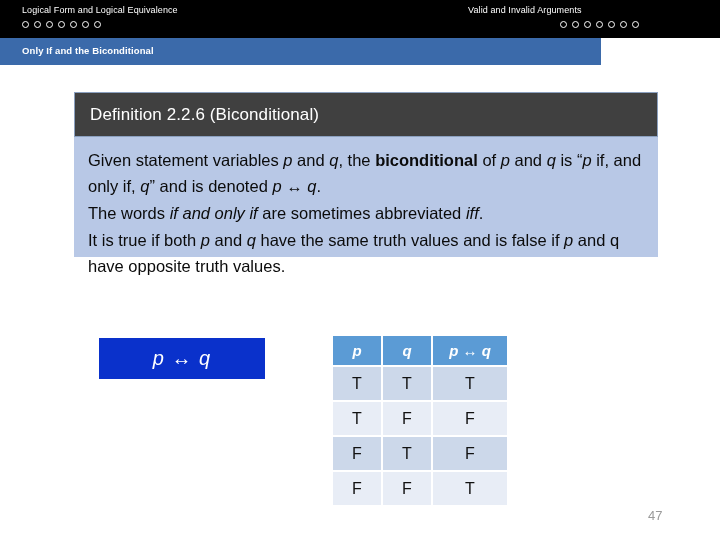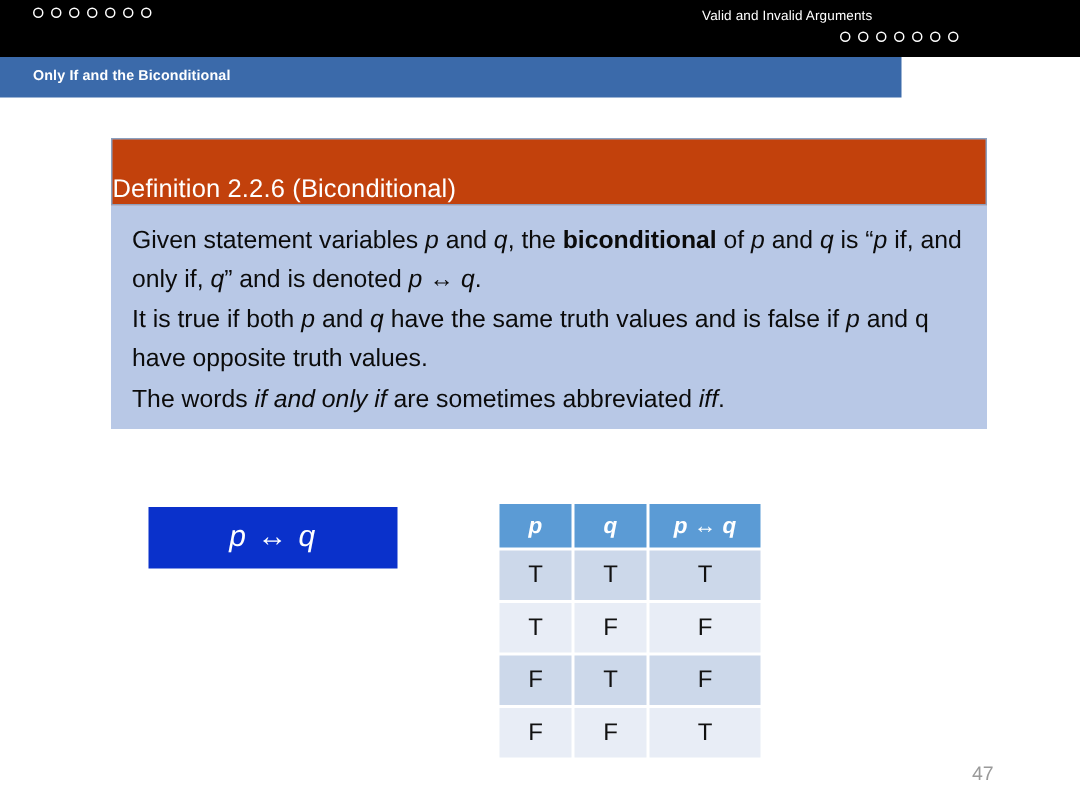--- a/index.html
+++ b/index.html
@@ -79,37 +79,38 @@
   }
 
   
   #definition-box {
     position: absolute;
     left: 74px;
     top: 92px;
     width: 584px;
   }
   #definition-header {
-    background: #c2410c;
+    background: #404040;
     border: 1px solid #8ba0bf;
     box-sizing: border-box;
     height: 45px;
     display: flex;
-    align-items: flex-end;
+    align-items: center;
+    padding-left: 15px;
   }
   #definition-header-title {
     color: #ffffff;
     font-size: 17px;
     letter-spacing: 0.1px;
   }
   #definition-body {
     background: #b8c8e6;
     padding: 10px 14px 10px 14px;
     box-sizing: border-box;
-    height: 149px;
+    height: 120px;
   }
   .def-para {
     color: #0b0b0b;
     font-size: 16.5px;
     line-height: 26px;
     margin: 0 0 1px 0;
   }
   .def-para i { font-style: italic; }
   .def-para b { font-weight: bold; }
 
@@ -172,20 +173,21 @@
     color: #9a9a9a;
     font-size: 13px;
   }
 </style>
 </head>
 <body>
 
 <div id="topnav">
 
   <div class="nav-group" id="nav-group-0">
+    <div class="nav-title">Logical Form and Logical Equivalence</div>
     <div class="nav-dots">
       <span class="dot"></span>
       <span class="dot"></span>
       <span class="dot"></span>
       <span class="dot"></span>
       <span class="dot"></span>
       <span class="dot"></span>
       <span class="dot"></span>
     </div>
   </div>
@@ -214,24 +216,24 @@
 
   <div id="definition-header">
     <div id="definition-header-title">Definition 2.2.6 (Biconditional)</div>
   </div>
 
   <div id="definition-body">
     <p class="def-para">
       Given statement variables <i>p</i> and <i>q</i>, the <b>biconditional</b> of <i>p</i> and <i>q</i> is “<i>p</i> if, and only if, <i>q</i>” and is denoted <i>p</i> ↔ <i>q</i>.
     </p>
     <p class="def-para">
-      It is true if both <i>p</i> and <i>q</i> have the same truth values and is false if <i>p</i> and q have opposite truth values.
+      The words <i>if and only if</i> are sometimes abbreviated <i>iff</i>.
     </p>
     <p class="def-para">
-      The words <i>if and only if</i> are sometimes abbreviated <i>iff</i>.
+      It is true if both <i>p</i> and <i>q</i> have the same truth values and is false if <i>p</i> and q have opposite truth values.
     </p>
   </div>
 
 </div>
 
 <div id="formula-box">
   <span id="formula-text">p ↔ q</span>
 </div>
 
 <table id="truth-table">

